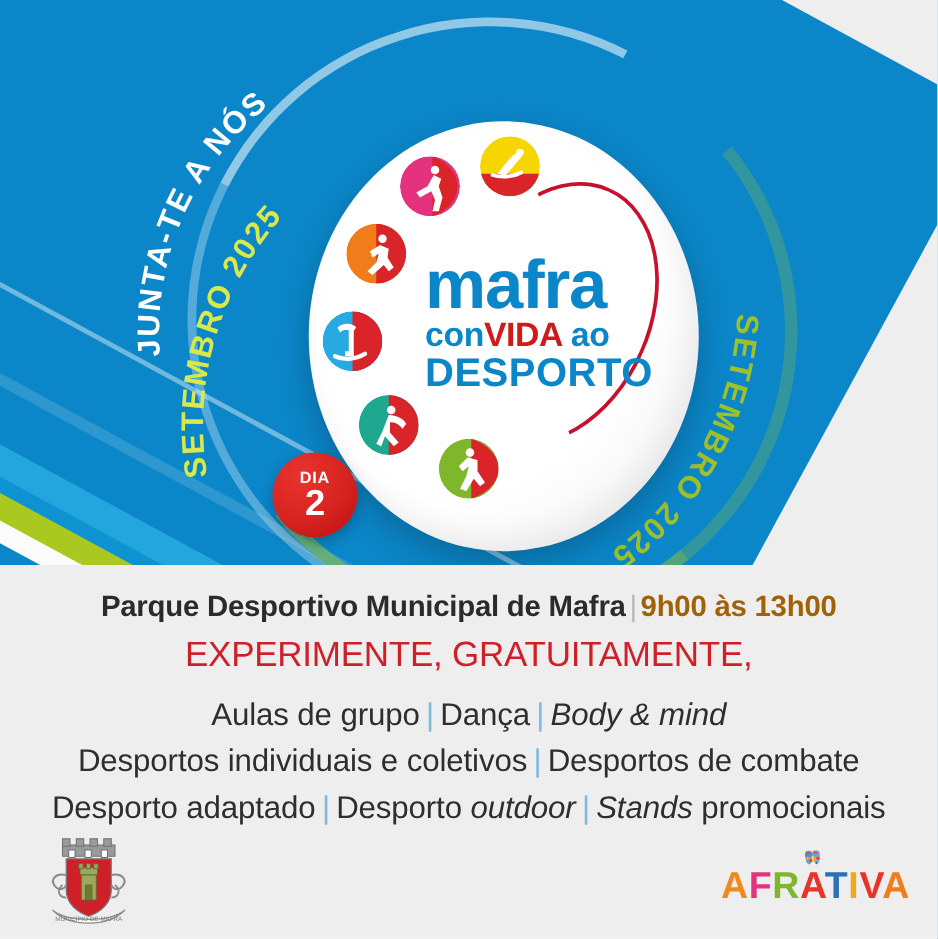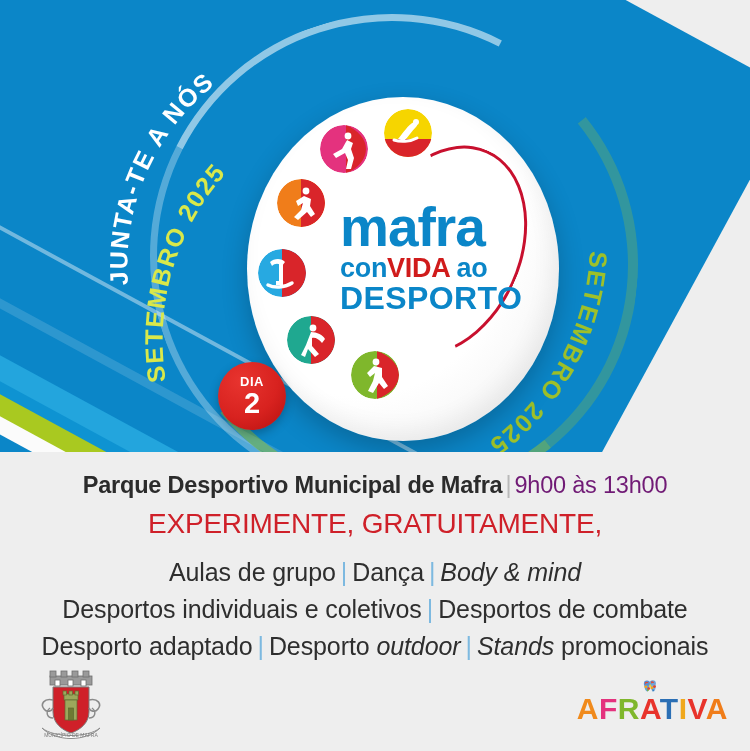--- a/index.html
+++ b/index.html
@@ -203,21 +203,21 @@
     text-align: center;
   }
   .line-venue {
     margin-top: 20px;
     font-size: 23.5px;
     font-weight: bold;
     color: #2b2b2b;
     letter-spacing: -0.2px;
   }
   .sep-grey { color: #b9b9b9; font-weight: normal; padding: 0 3px; }
-  .venue-time { color: #701a75; font-weight: normal; }
+  .venue-time { color: #a16207; font-weight: bold; }
   .line-red {
     margin-top: 9px;
     font-size: 28px;
     font-weight: normal;
     color: #cf2029;
     letter-spacing: -0.2px;
   }
   .line-blue {
     margin-top: 3px;
     font-size: 22.5px;

